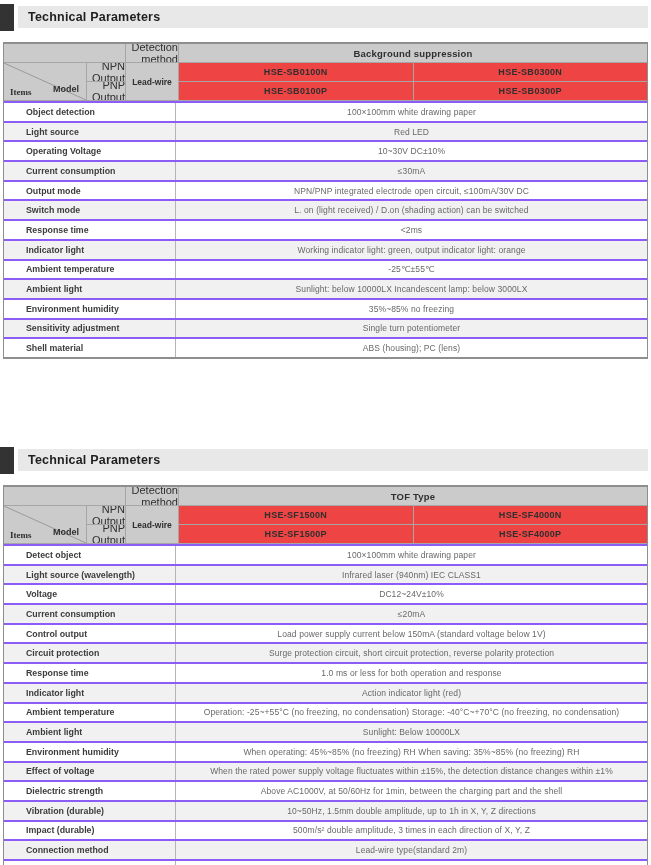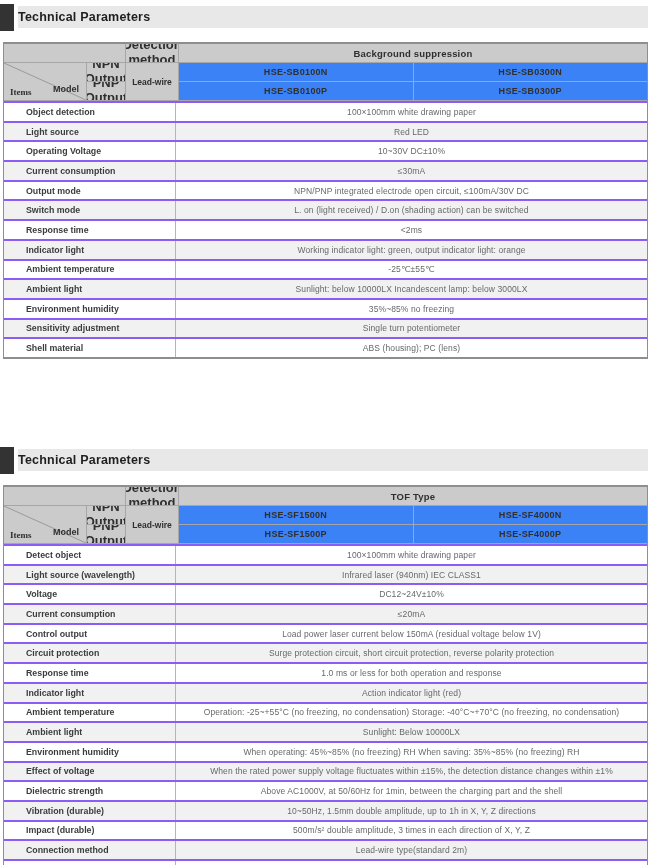--- a/index.html
+++ b/index.html
@@ -6,35 +6,35 @@
   body{width:651px;height:865px;position:relative;overflow:hidden;
        font-family:"Liberation Sans","DejaVu Sans",sans-serif;}
 
   .tp-section{position:absolute;left:0;width:651px;}
 
   
   .title-row{position:relative;height:28px;}
   .title-square{position:absolute;left:0;top:0;width:14px;height:27px;background:#333333;}
   .title-band{position:absolute;left:18px;top:2px;width:630px;height:22px;background:#e8e8e8;
               display:flex;align-items:center;}
-  .title-text{font-size:12.5px;font-weight:700;color:#1f1f1f;letter-spacing:.2px;}
+  .title-text{font-size:12.5px;font-weight:700;color:#1f1f1f;letter-spacing:.2px;padding-left:10px;}
 
   
   .table{position:absolute;left:3px;width:645px;border:1px solid #8e8e8e;
          border-top:2px solid #8e8e8e;border-bottom:2px solid #8e8e8e;background:#ffffff;box-sizing:border-box;}
 
   
   .thead{display:grid;grid-template-columns:82px 38px 52px 1fr 1fr;grid-auto-rows:18px;
          gap:1px;background:#a6a6a6;border-bottom:1px solid #a6a6a6;}
   .hcell{background:#cbcbcb;display:flex;align-items:center;justify-content:center;
          text-align:center;color:#2f2f2f;overflow:hidden;}
-  .hcell.small{font-size:13px;font-weight:700;line-height:1.12;}
+  .hcell.small{font-size:11px;font-weight:400;line-height:1.12;text-align:right;}
   .hcell.lead{font-size:8.5px;font-weight:700;}
   .hcell.type{font-size:9.5px;font-weight:700;letter-spacing:.2px;}
-  .hcell.model-val{background:#3b82f6;font-size:9px;font-weight:700;letter-spacing:.3px;}
+  .hcell.model-val{background:#ef4444;font-size:9px;font-weight:700;letter-spacing:.3px;}
 
   .c-blank{grid-column:1/3;grid-row:1;}
   .c-det{grid-column:3;grid-row:1;}
   .c-type{grid-column:4/6;grid-row:1;}
   .c-diag{grid-column:1;grid-row:2/4;position:relative;background:#cbcbcb;}
   .c-npn{grid-column:2;grid-row:2;}
   .c-pnp{grid-column:2;grid-row:3;}
   .c-lead{grid-column:3;grid-row:2/4;}
   .c-mn1{grid-column:4;grid-row:2;}
   .c-mn2{grid-column:5;grid-row:2;}
@@ -186,21 +186,21 @@
         <div class="trow">
           <div class="tlabel">Voltage</div>
           <div class="tvalue">DC12~24V±10%</div>
         </div>
         <div class="trow">
           <div class="tlabel">Current consumption</div>
           <div class="tvalue">≤20mA</div>
         </div>
         <div class="trow">
           <div class="tlabel">Control output</div>
-          <div class="tvalue">Load power laser current below 150mA (residual voltage below 1V)</div>
+          <div class="tvalue">Load power supply current below 150mA (standard voltage below 1V)</div>
         </div>
         <div class="trow">
           <div class="tlabel">Circuit protection</div>
           <div class="tvalue">Surge protection circuit, short circuit protection, reverse polarity protection</div>
         </div>
         <div class="trow">
           <div class="tlabel">Response time</div>
           <div class="tvalue">1.0 ms or less for both operation and response</div>
         </div>
         <div class="trow">

